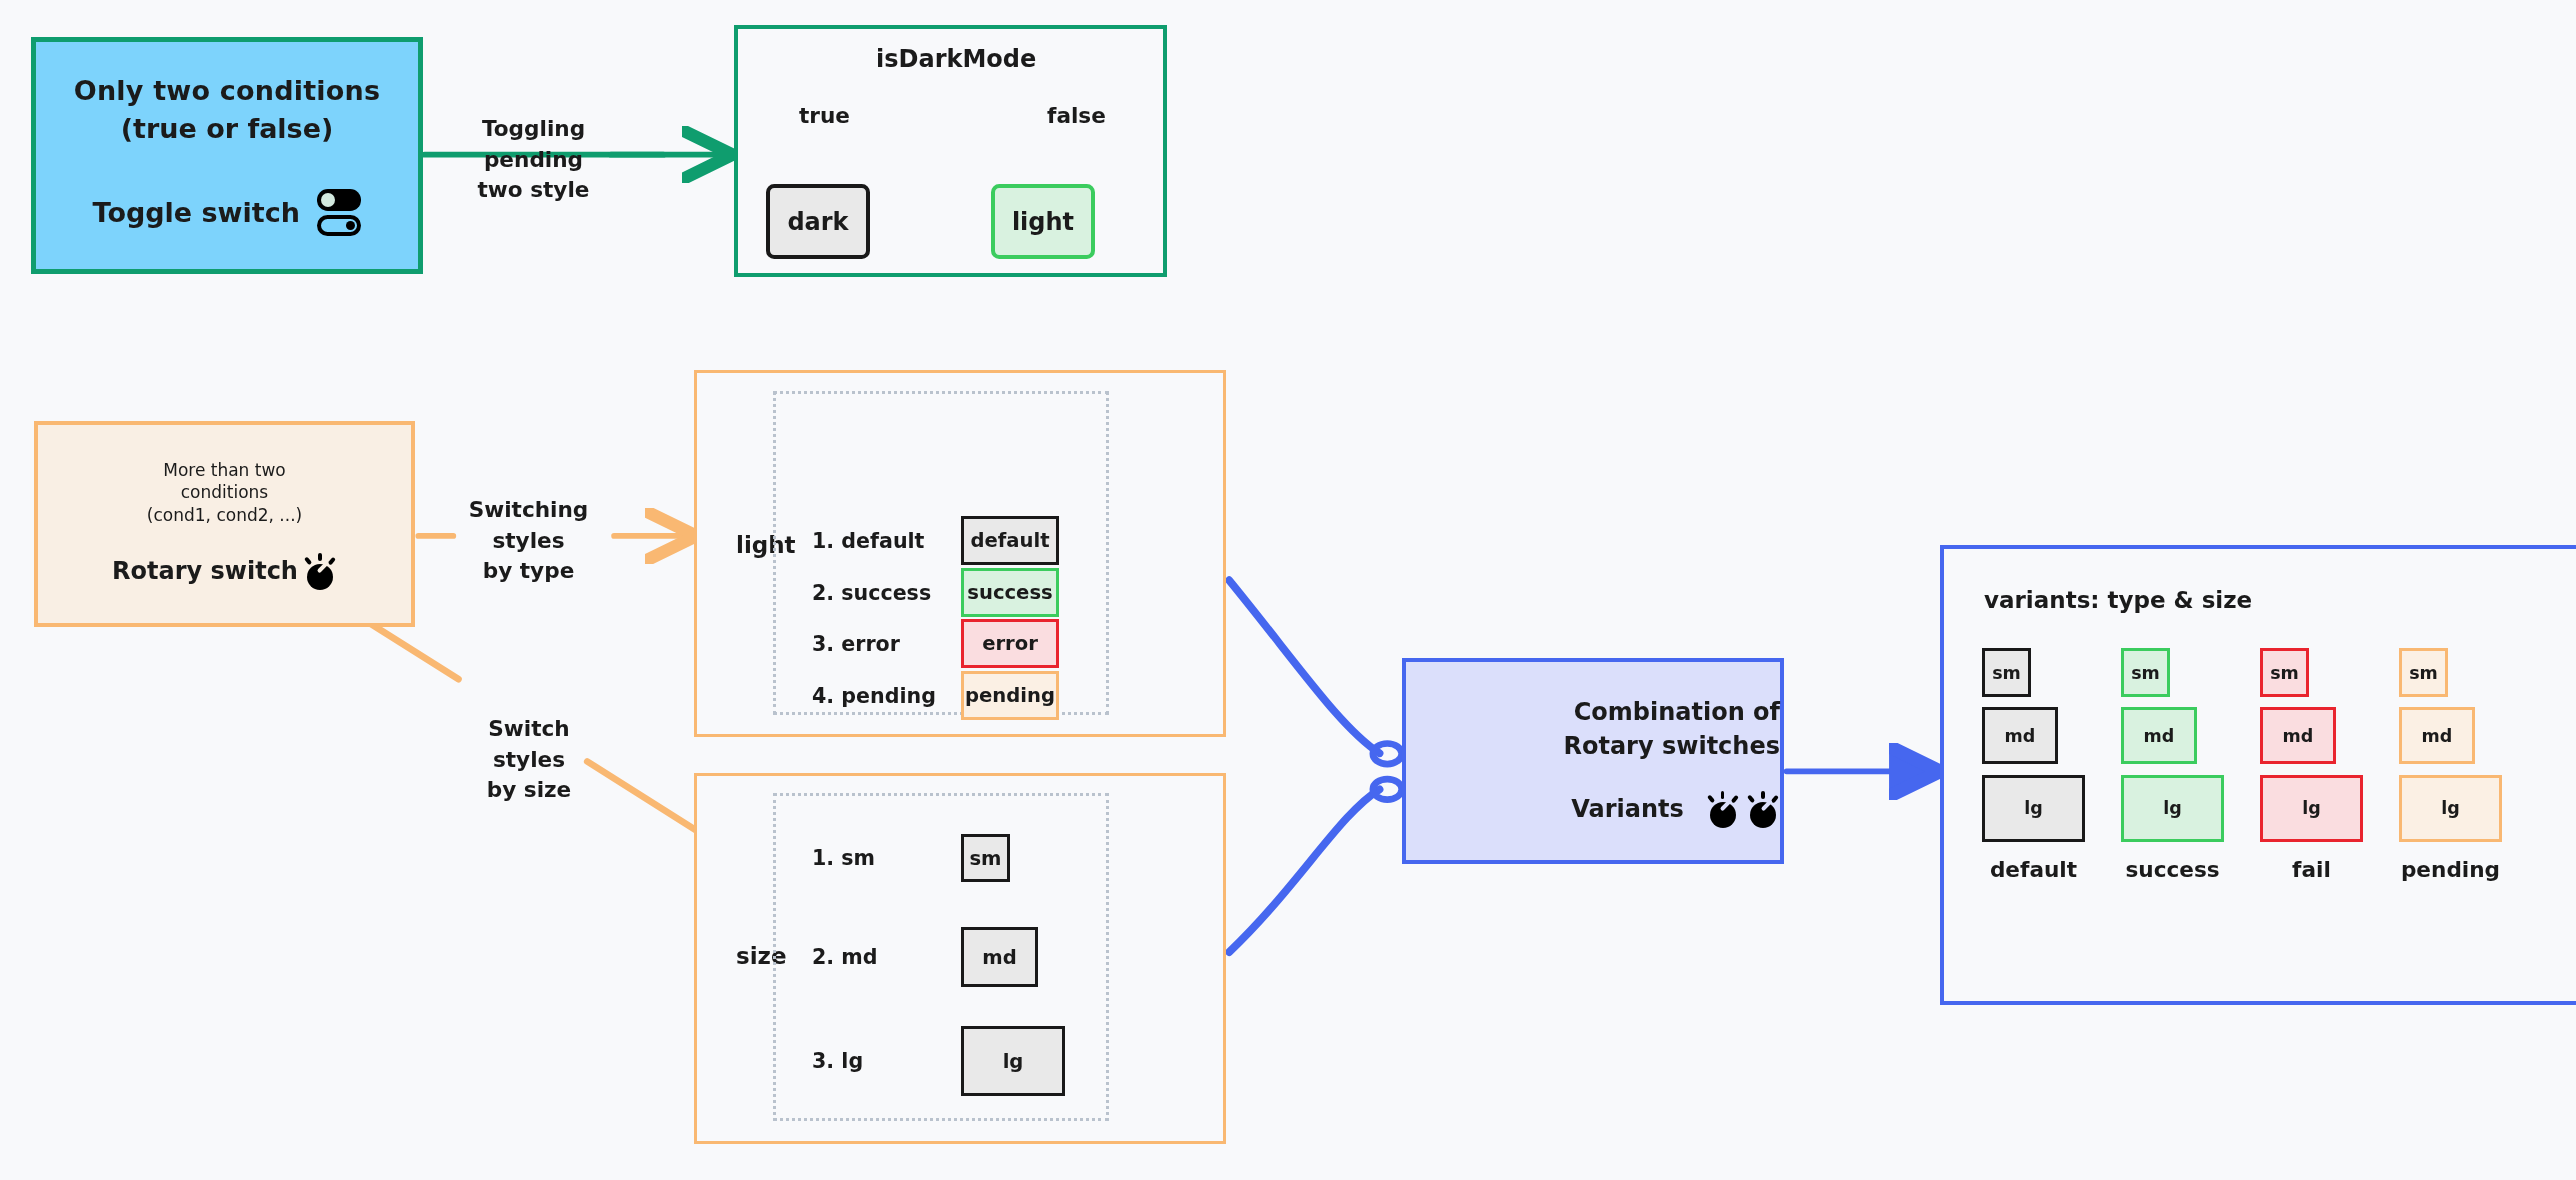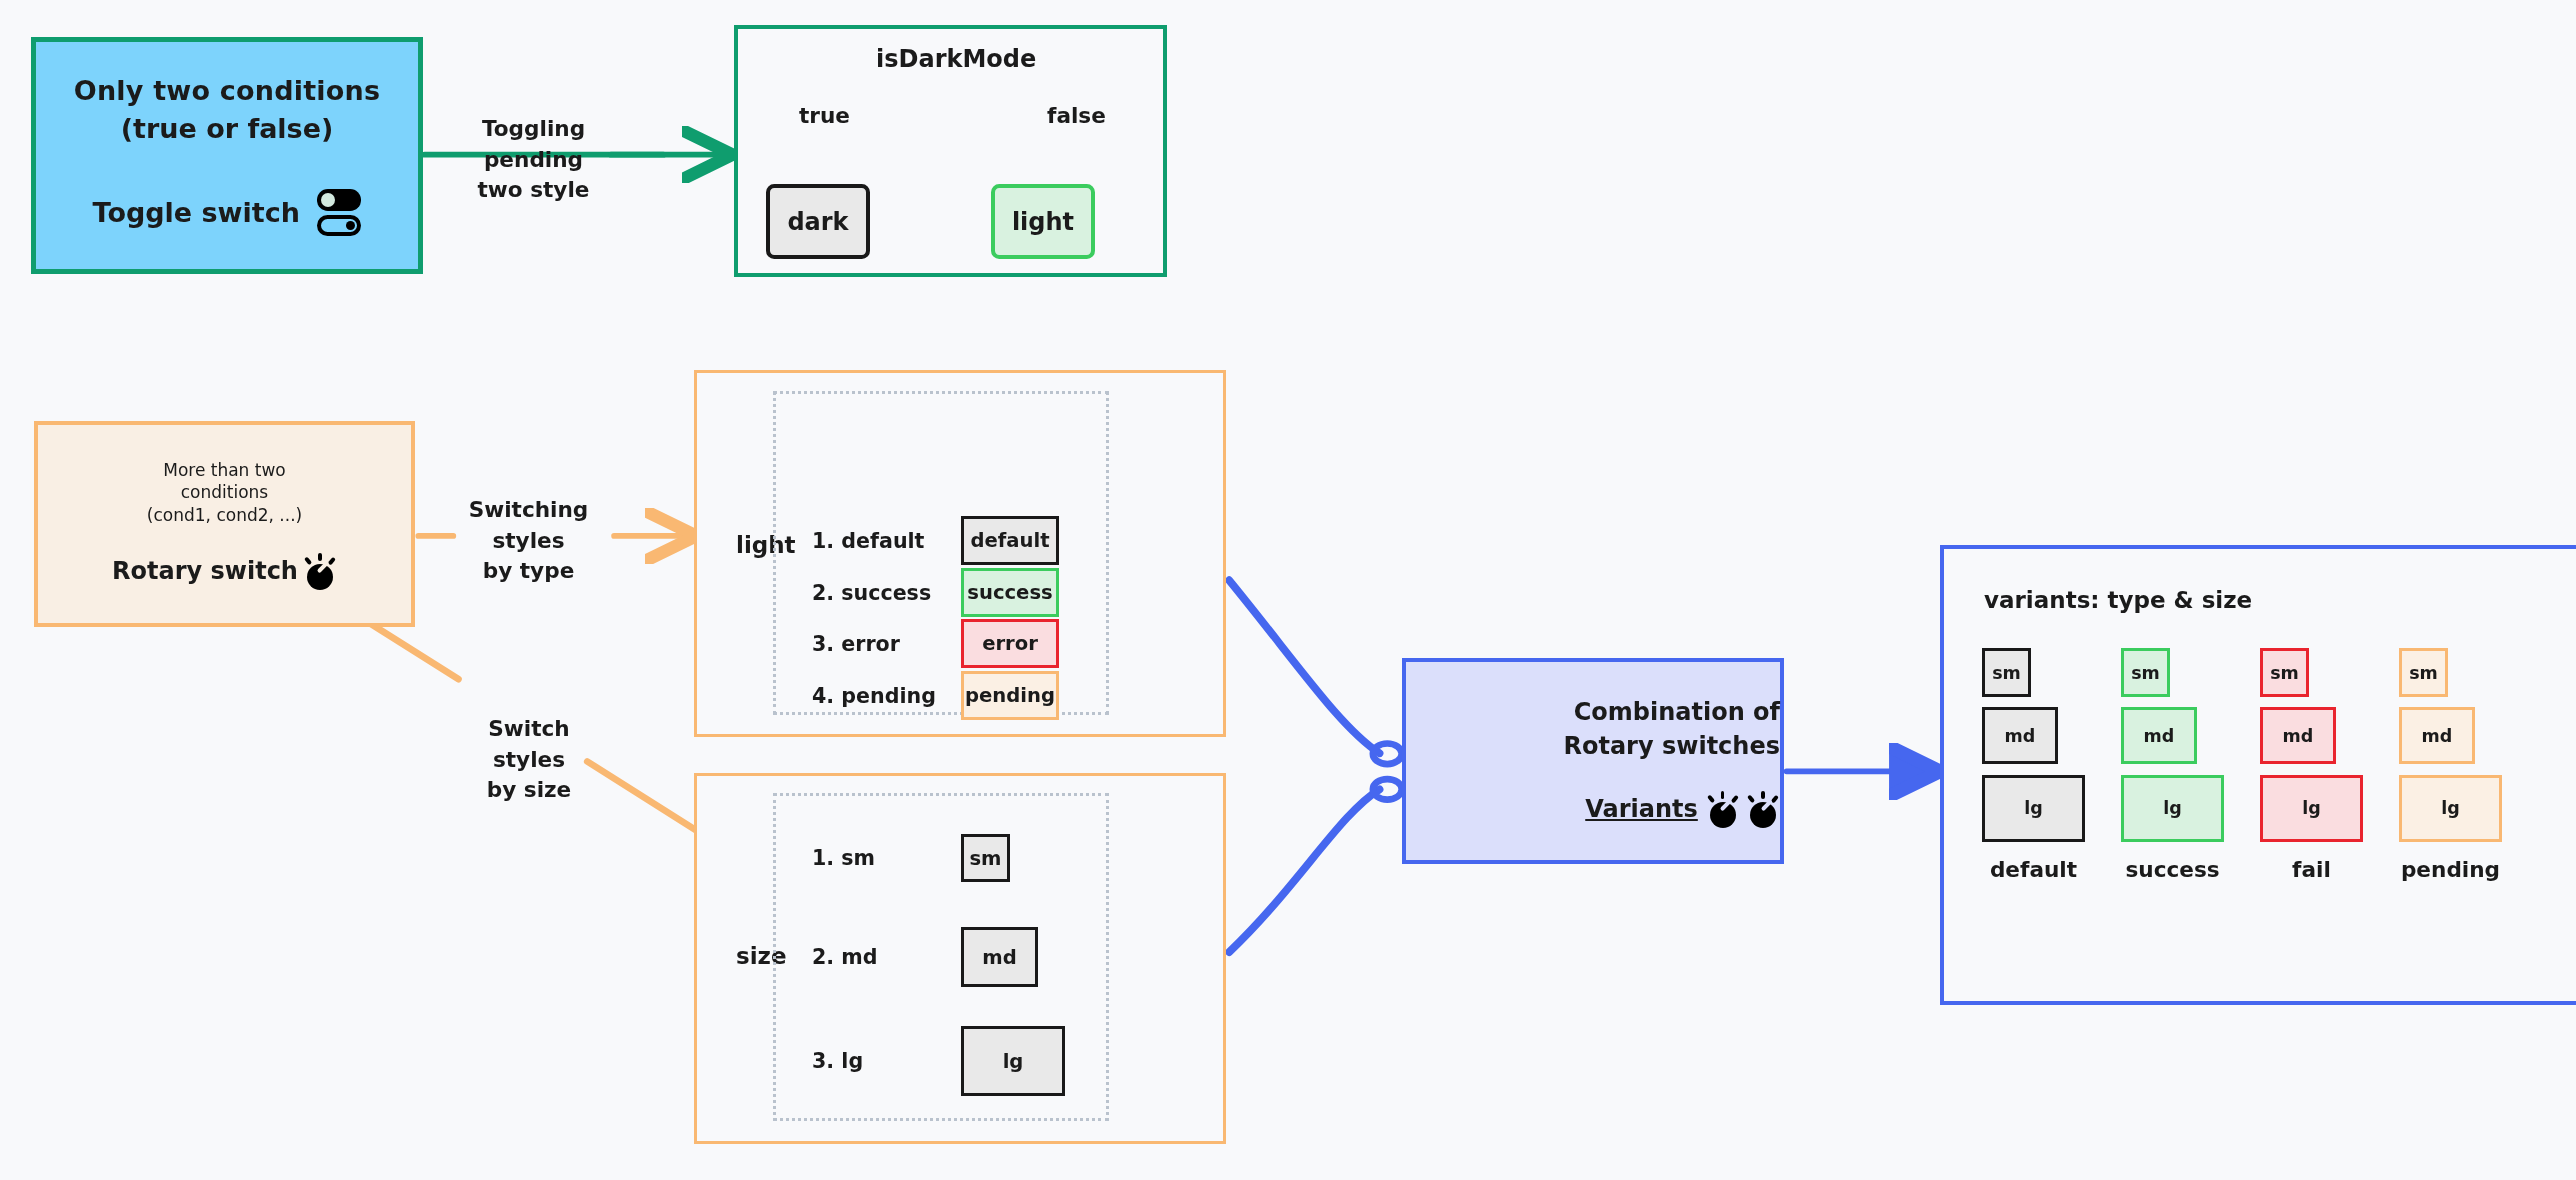--- a/index.html
+++ b/index.html
@@ -104,21 +104,21 @@
   .chip-error   { background:#fadde0; border: 3.6px solid #e9242e; text-align: center; }
   .chip-pending { background:#fbf0e4; border: 3.6px solid #f9b872; }
 
   
   #box-combination {
     left: 1402px; top: 658px; width: 382px; height: 206px;
     background: #dbdffb; border: 4.6px solid #4667ef;
     align-items: flex-end; justify-content: center;
   }
   #box-combination .ln { font-size: 24px; font-weight: 700; line-height: 1.42; text-align:center; }
-  #box-combination .row-variants { display:flex; align-items:center; gap: 8px; margin-top: 28px; text-decoration: underline; }
+  #box-combination .row-variants { display:flex; align-items:center; gap: 22px; margin-top: 28px; }
   #box-combination .row-variants .lbl { font-size: 24px; font-weight: 700; }
   #box-combination .rot-pair { display:flex; gap: 6.2px; }
 
   
   #panel-variants {
     left: 1940px; top: 545px; width: 814px; height: 460px;
     background: #f8f9fb; border: 4.6px solid #4667ef;
   }
   #variants-title { position:absolute; left: 1984px; top: 587px; font-size: 23px; font-weight: 700; }
   .matrix { position:absolute; left: 1982px; top: 648px; display: flex; gap: 36px; }

